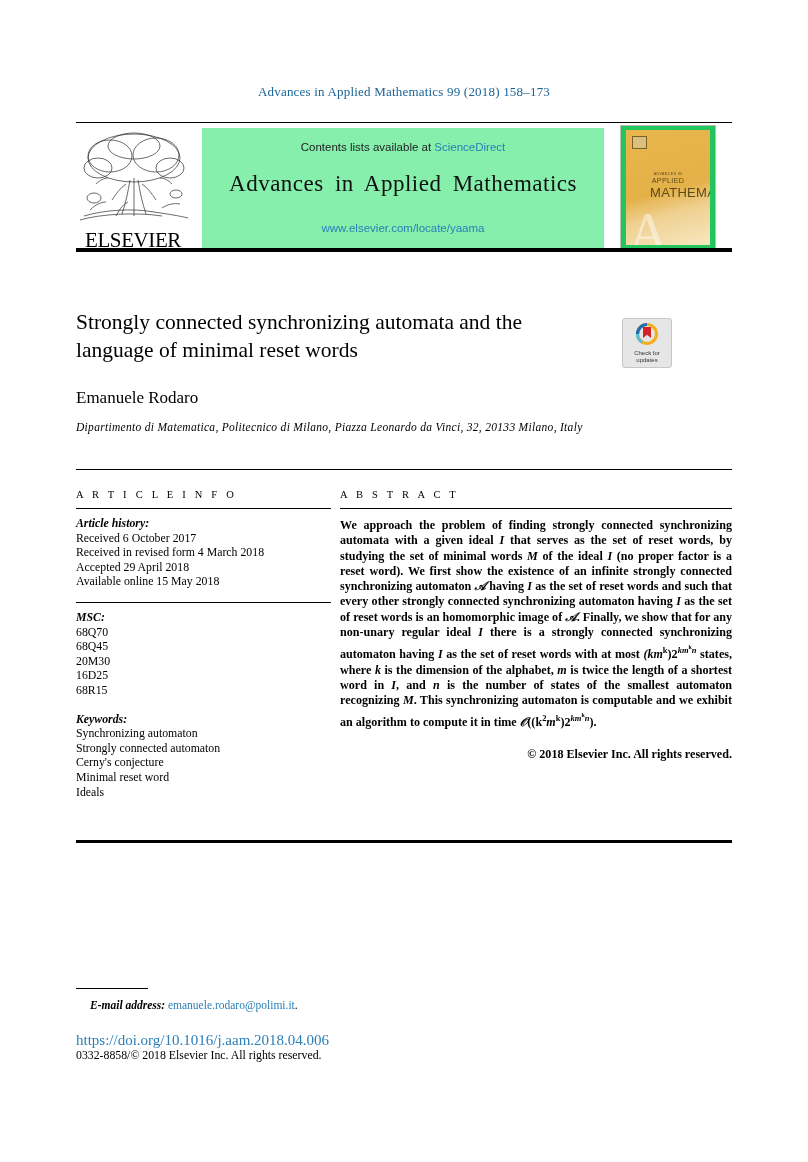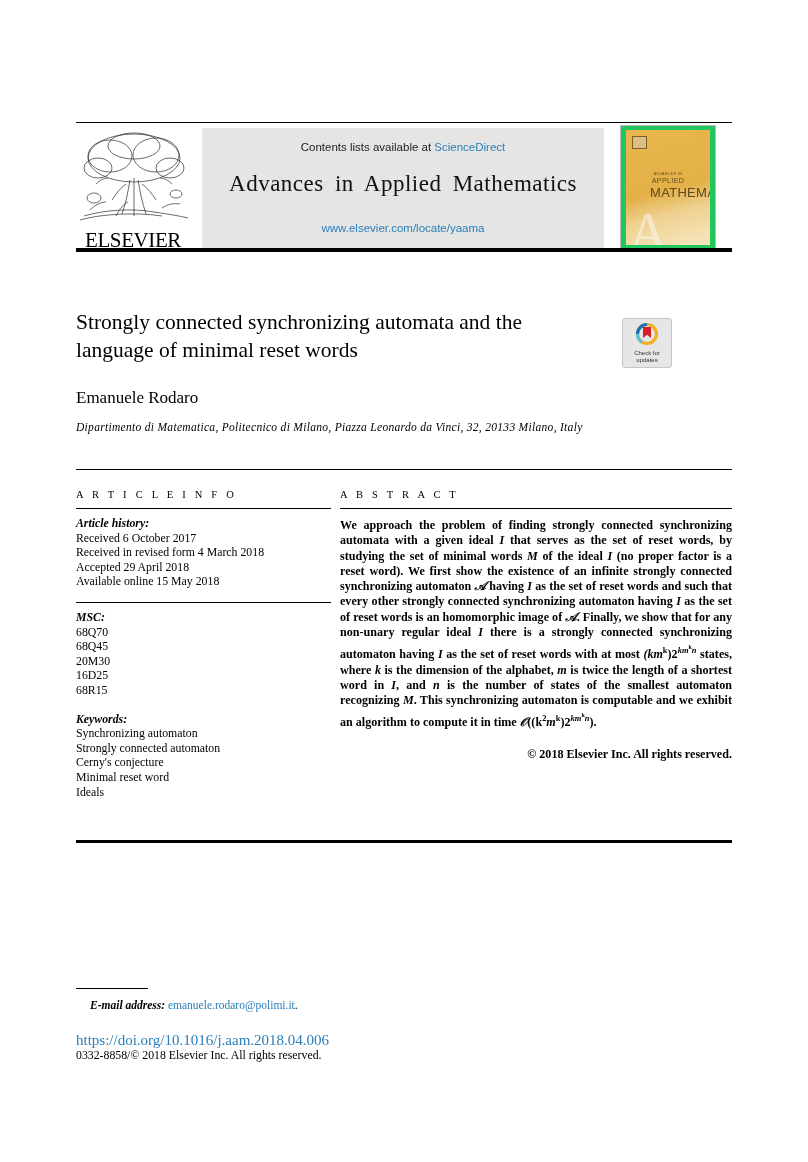--- a/index.html
+++ b/index.html
@@ -58,21 +58,21 @@
     font-family: "Liberation Serif", serif;
     font-size: 21px;
     letter-spacing: -0.4px;
     color: #000000;
     font-weight: 400;
   }
   .contents-box {
     position: absolute;
     left: 126px; top: 6px;
     width: 402px; height: 120px;
-    background: #e5e5e5;
+    background: #86efac;
   }
   .contents-line {
     position: absolute;
     left: 0; top: 13px; width: 402px;
     text-align: center;
     font-family: "Liberation Sans", sans-serif;
     font-size: 11.5px;
     color: #222;
   }
   .contents-line a {
@@ -290,20 +290,21 @@
     font-family: "Liberation Serif", serif;
     font-size: 11.8px;
     color: #000;
   }
 </style>
 </head>
 <body>
 
 <div class="page">
 
+  <div class="runhead">Advances in Applied Mathematics 99 (2018) 158–173</div>
 
   <div class="masthead">
     <div class="masthead-rule-top"></div>
 
     <div class="logo-box">
       <svg class="tree-svg" width="116" height="98" viewBox="0 0 116 98">
         <g stroke="#2b2b2b" stroke-width="0.7" fill="none">
           <ellipse cx="58" cy="30" rx="46" ry="24"></ellipse>
           <ellipse cx="34" cy="28" rx="22" ry="16"></ellipse>
           <ellipse cx="80" cy="27" rx="23" ry="17"></ellipse>

